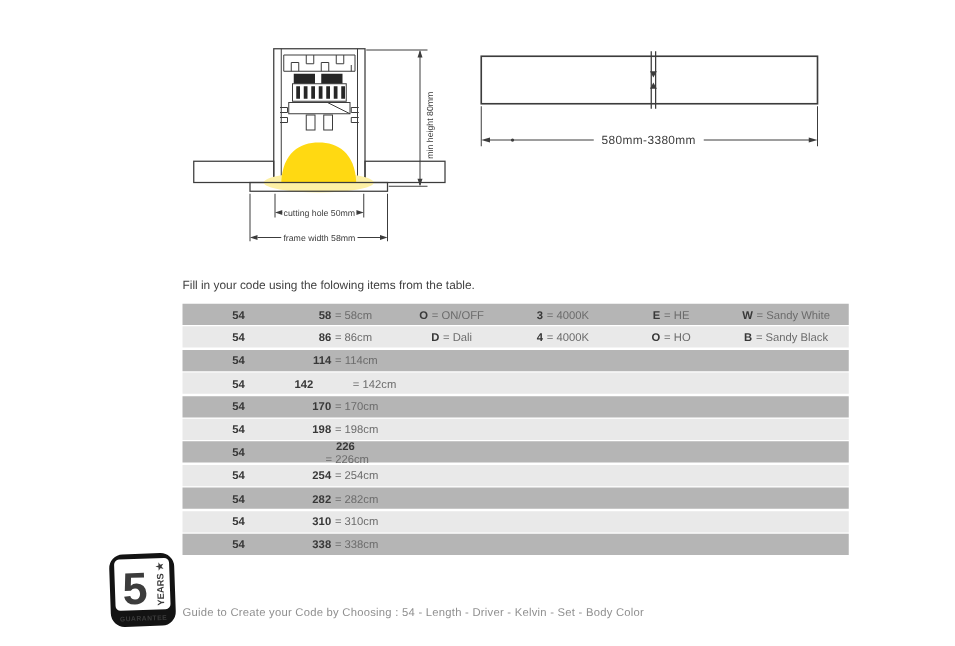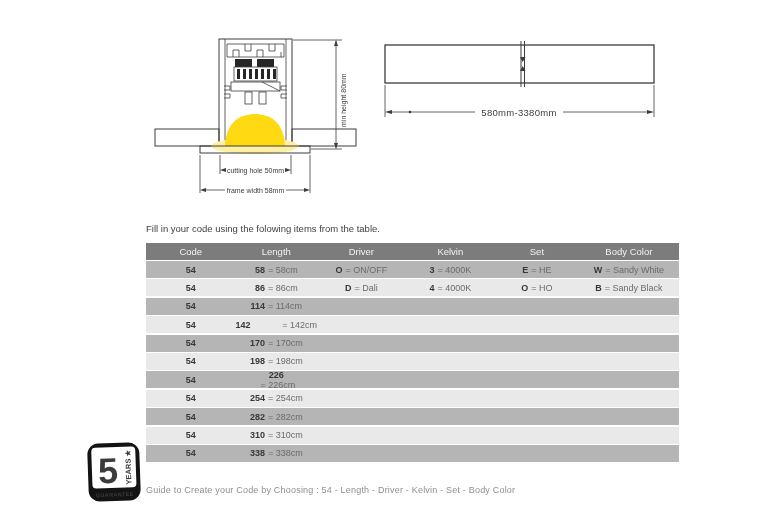--- a/index.html
+++ b/index.html
@@ -122,28 +122,20 @@
       <polygon class="arr" points="385,112 392,110 392,114"></polygon>
       <polygon class="arr" points="654,112 647,110 647,114"></polygon>
       <circle class="arr" cx="410" cy="112" r="1.3"></circle>
       <text class="range-label" x="519" y="115.5" text-anchor="middle">580mm-3380mm</text>
     </g>
   </svg>
 
   <div class="intro">Fill in your code using the folowing items from the table.</div>
 
   <div class="codetable">
-    <div class="t-head">
-      <div class="tcell" style="width: 16.8%;">Code</div>
-      <div class="tcell" style="width: 15.3%;">Length</div>
-      <div class="tcell" style="width: 16.6%;">Driver</div>
-      <div class="tcell" style="width: 16.8%;">Kelvin</div>
-      <div class="tcell" style="width: 15.7%;">Set</div>
-      <div class="tcell" style="width: 18.8%;">Body Color</div>
-    </div>
     <div id="tbody">
         <div class="trow dark">
           <div class="tcell" style="width: 16.8%;">
             <span class="cell-bold">54</span>
           </div>
           <div class="tcell" style="width: 15.3%;">
             <span class="cell-bold">58</span>
             <span class="cell-rest">= 58cm</span>
           </div>
           <div class="tcell" style="width: 16.6%;">

